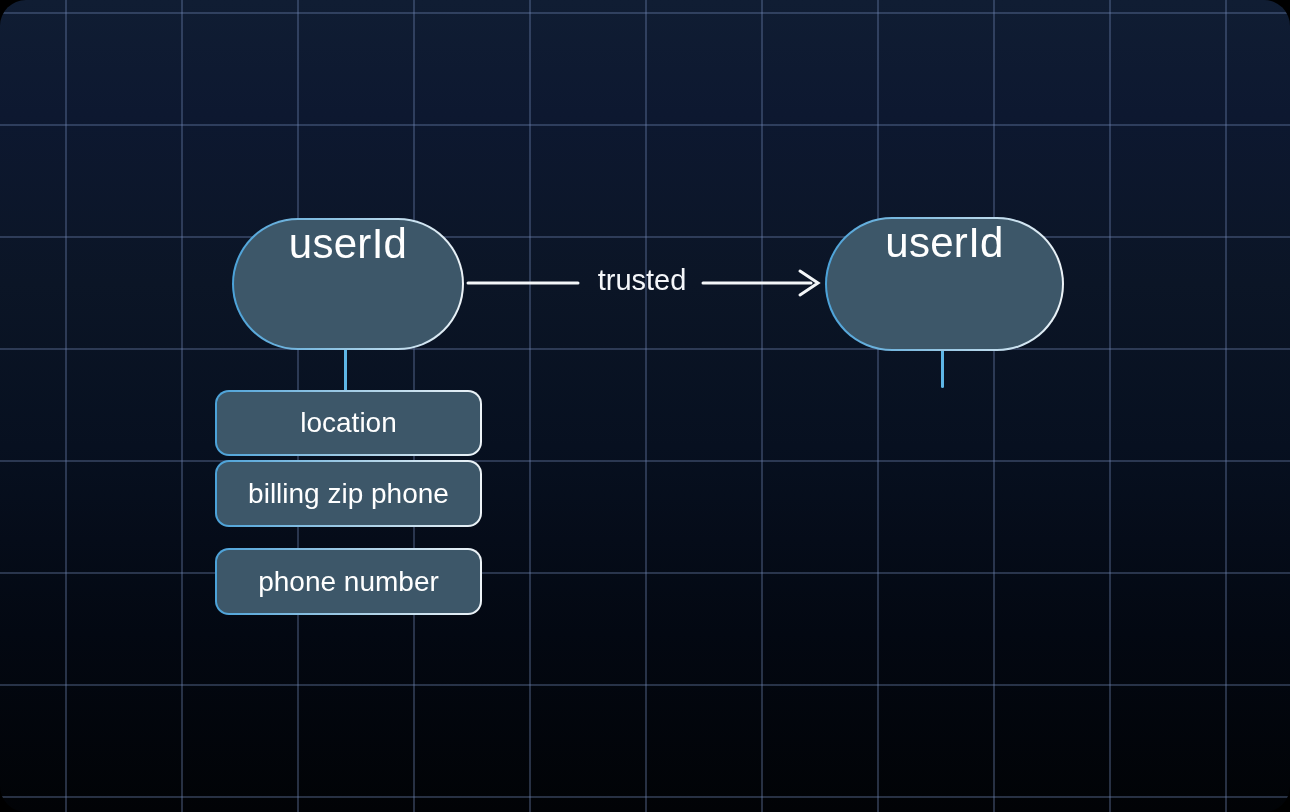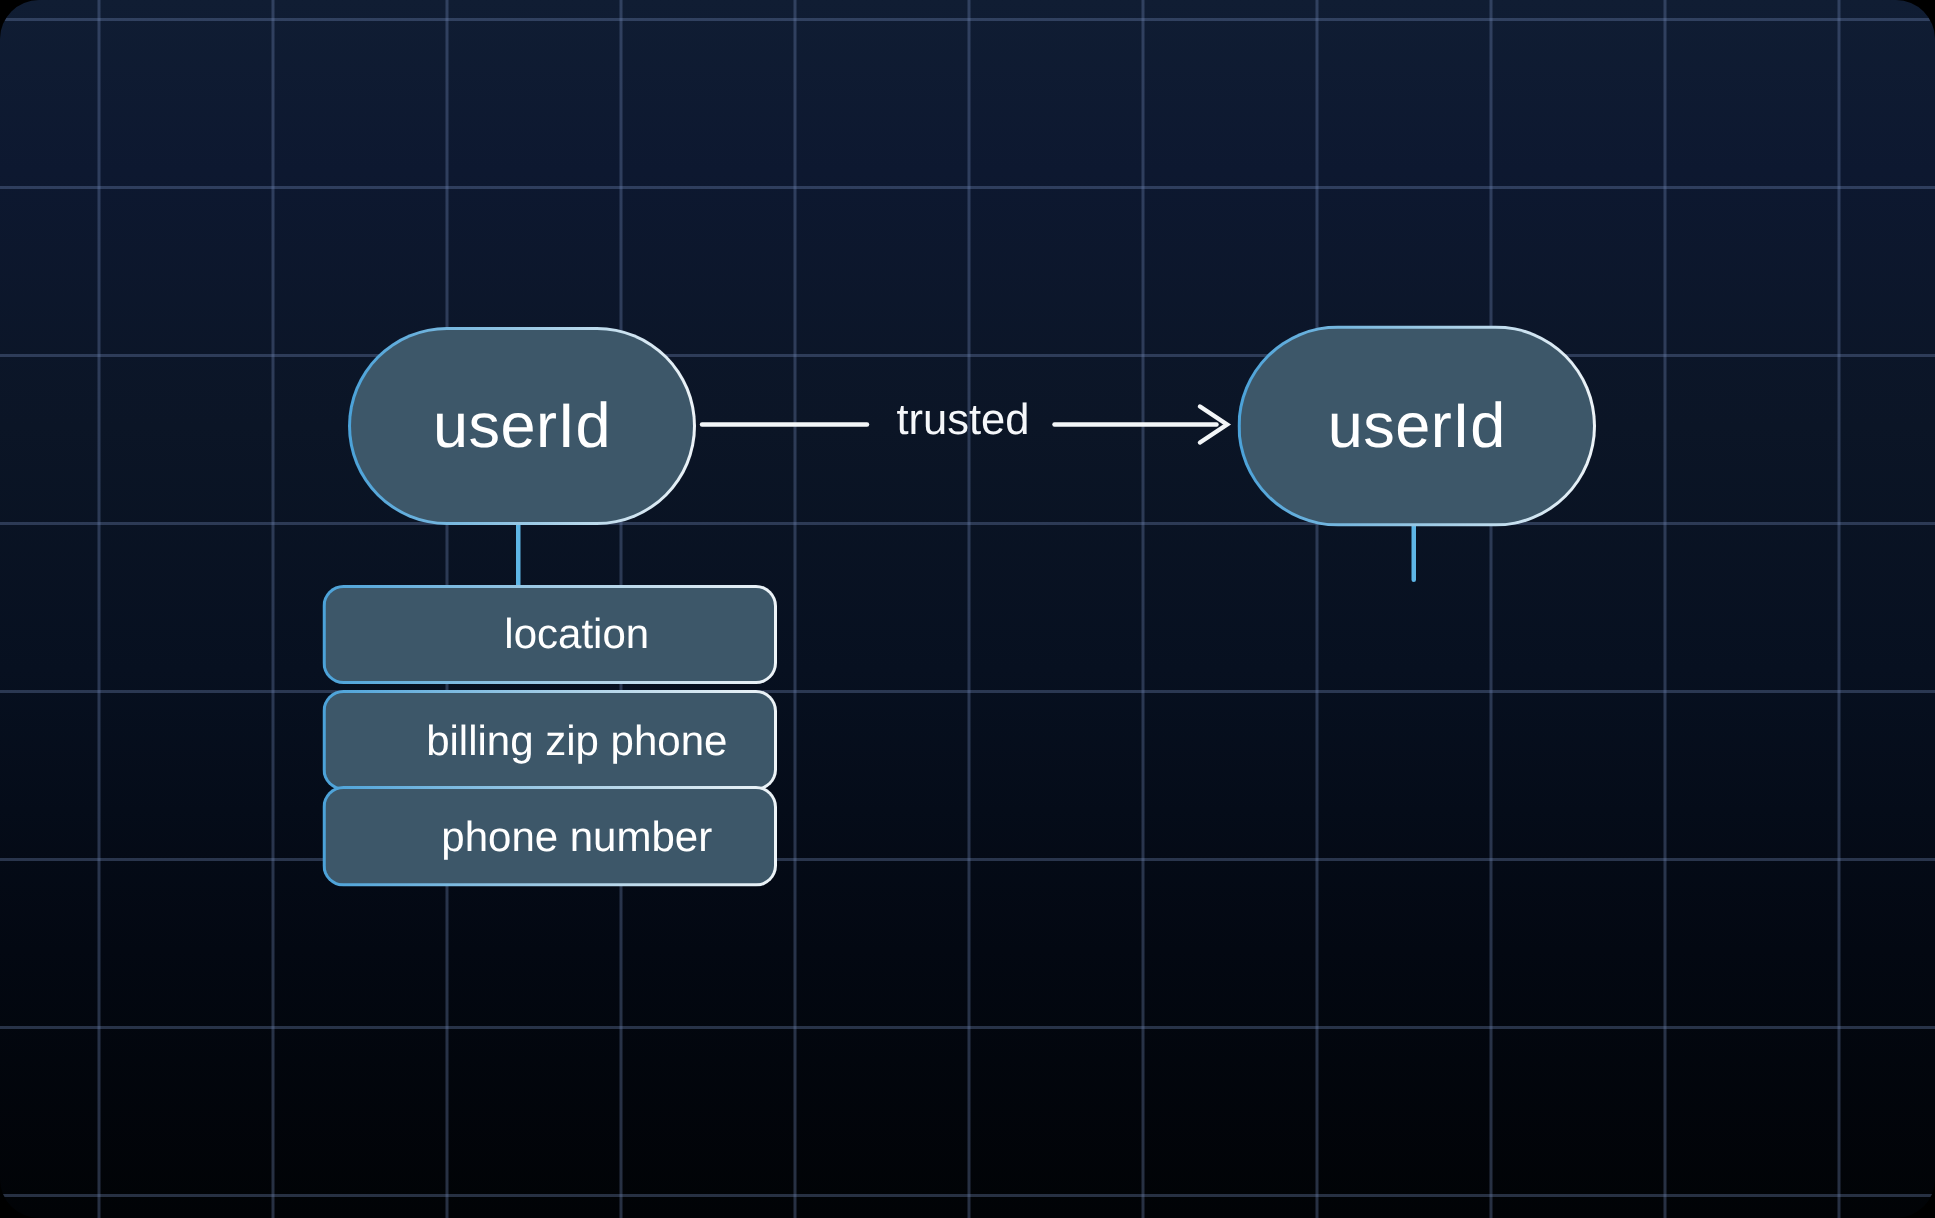--- a/index.html
+++ b/index.html
@@ -27,21 +27,21 @@
     inset: 0;
     background-image:
       linear-gradient(to right, rgba(110,132,178,0.35) 0 2px, transparent 2px),
       linear-gradient(to bottom, rgba(110,132,178,0.35) 0 2px, transparent 2px);
     background-size: 116px 112px;
     background-position: 65px 12px;
   }
   .node {
     position: absolute;
     display: flex;
-    align-items: center;
+    align-items: flex-start;
     justify-content: center;
     color: #ffffff;
     font-size: 42px;
     letter-spacing: 0.3px;
     border: 2.5px solid transparent;
     border-radius: 70px;
     background:
       linear-gradient(#3d5769, #3d5769) padding-box,
       linear-gradient(90deg, #4ba2d9 0%, #8fc3e2 45%, #eef4f8 100%) border-box;
     cursor: default;
@@ -54,25 +54,24 @@
     display: flex;
     align-items: center;
     justify-content: center;
     color: #ffffff;
     font-size: 28px;
     border: 2.5px solid transparent;
     border-radius: 14px;
     background:
       linear-gradient(#3d5769, #3d5769) padding-box,
       linear-gradient(90deg, #4ba2d9 0%, #a9cfe6 55%, #eef4f8 100%) border-box;
-    padding-left: 36px;
   }
   .attr-location { left: 215px; top: 390px; width: 263px; height: 62px; }
   .attr-billing  { left: 215px; top: 460px; width: 263px; height: 63px; }
-  .attr-phone    { left: 215px; top: 524px; width: 263px; height: 63px; }
+  .attr-phone    { left: 215px; top: 548px; width: 263px; height: 63px; }
   .attr-deviceid { left: 812px; top: 387px; width: 262px; height: 64px; }
 
   .connector {
     position: absolute;
     width: 3px;
     background: #5eb6e6;
     border-radius: 2px;
   }
   .conn-user   { left: 344px; top: 346px; height: 45px; }
   .conn-device { left: 941px; top: 347px; height: 41px; }

